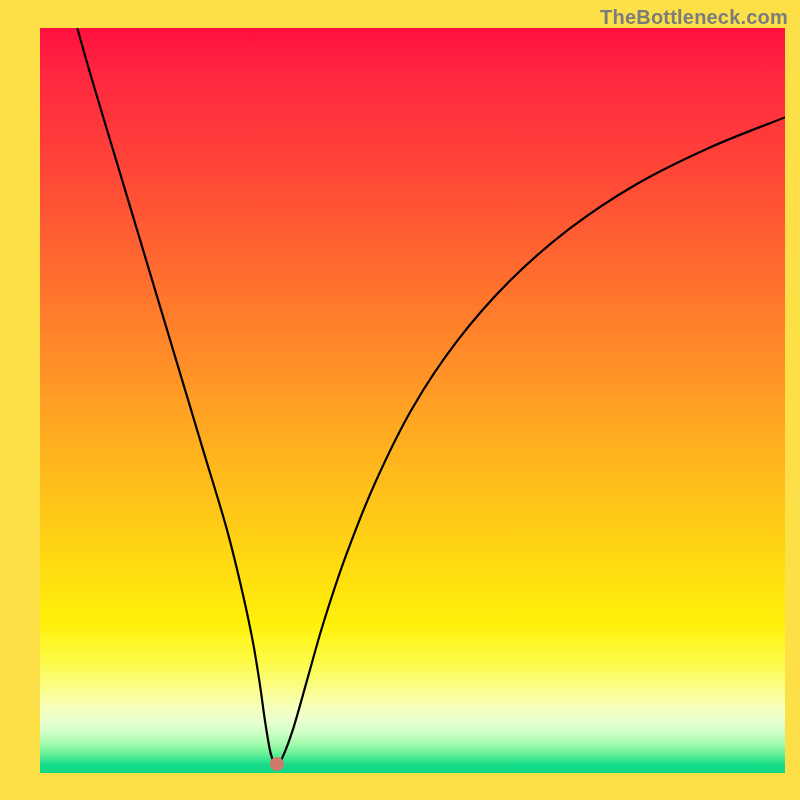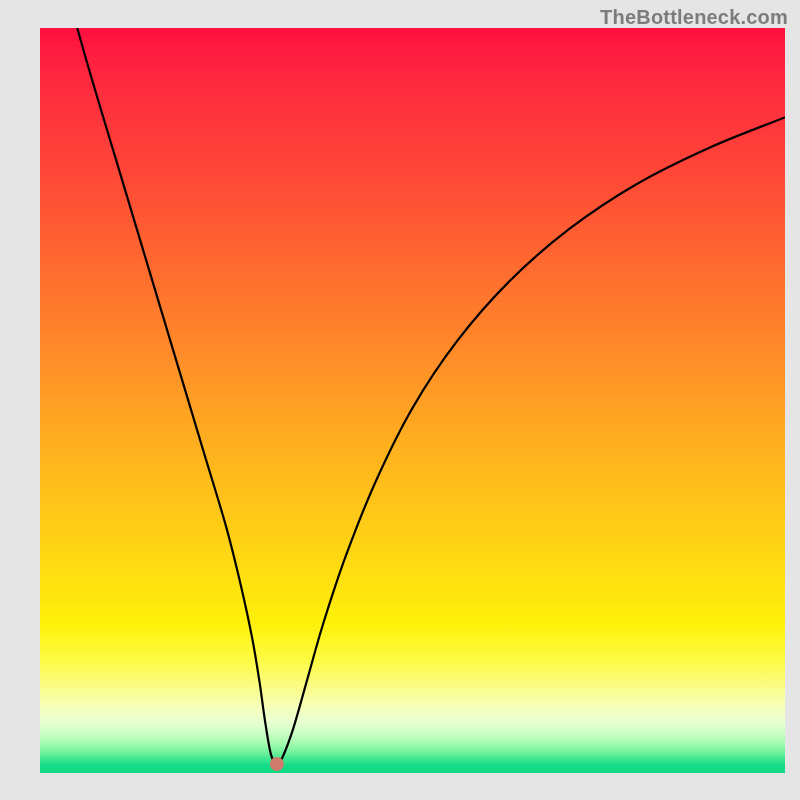--- a/index.html
+++ b/index.html
@@ -8,21 +8,21 @@
     width: 800px;
     height: 800px;
     overflow: hidden;
     background: #000;
     font-family: Arial, Helvetica, sans-serif;
   }
   .frame {
     position: relative;
     width: 800px;
     height: 800px;
-    background: #e5e5e5;
+    background: #fde047;
     text-decoration: underline;
   }
   .plot-area {
     position: absolute;
     left: 40px;
     top: 28px;
     width: 745px;
     height: 745px;
     
     background: linear-gradient(

